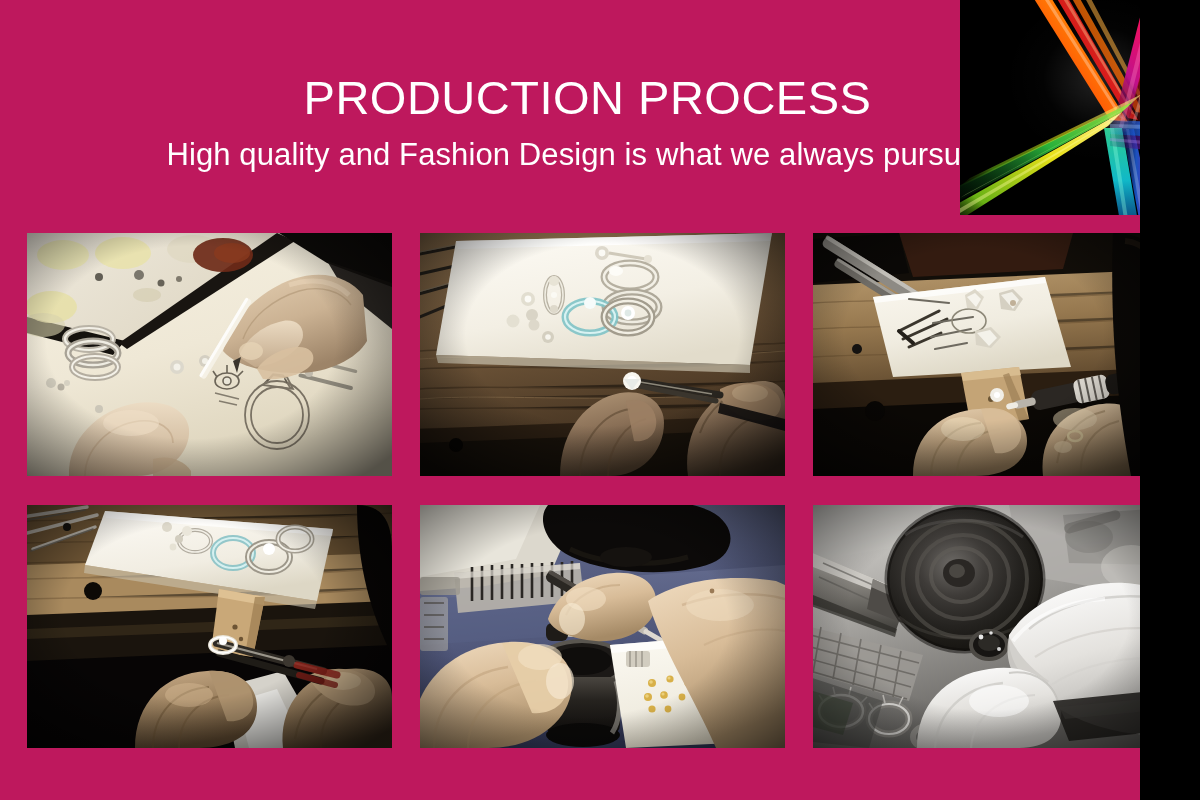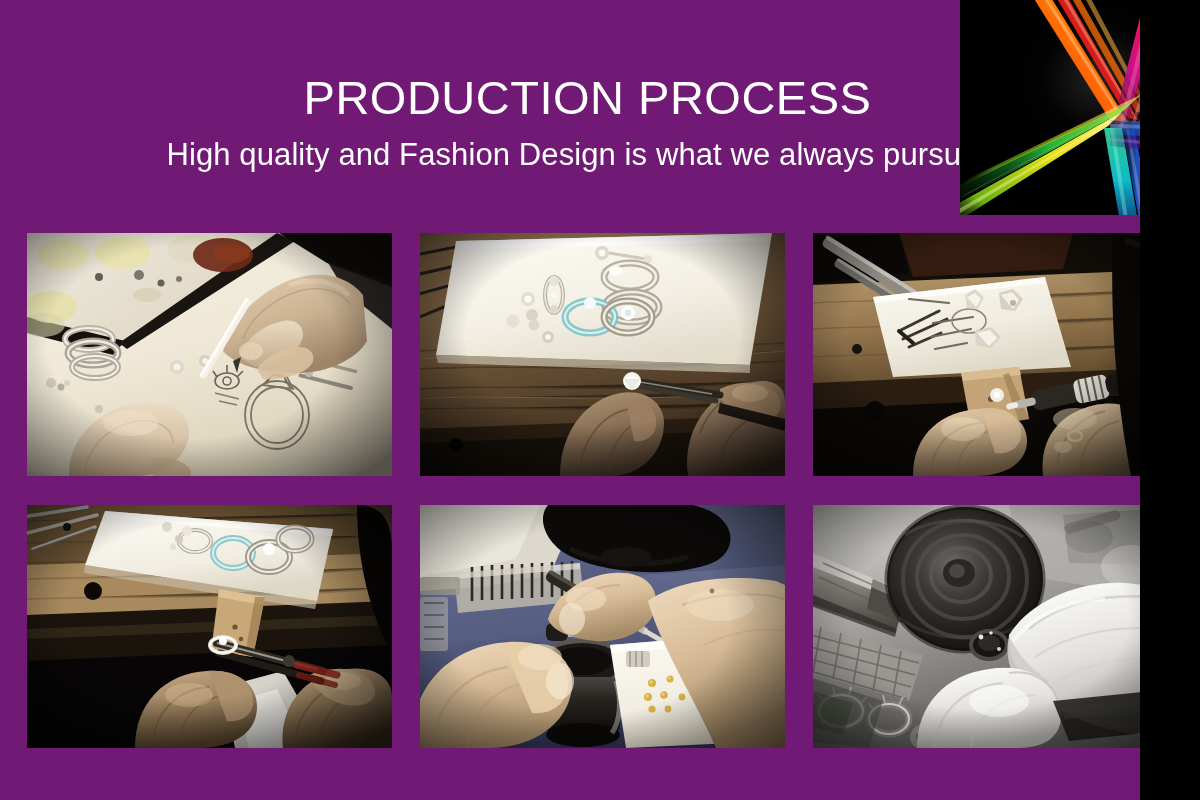--- a/index.html
+++ b/index.html
@@ -13,21 +13,21 @@
     overflow: hidden;
     font-family: "Liberation Sans", sans-serif;
     position: relative;
   }
 
   #banner {
     position: absolute;
     left: 0; top: 0;
     width: 1140px;
     height: 800px;
-    background: #701a75;
+    background: #be185d;
     overflow: hidden;
   }
 
   
   .header {
     position: absolute;
     left: 0;
     top: 0;
     width: 1200px;
     height: 215px;

